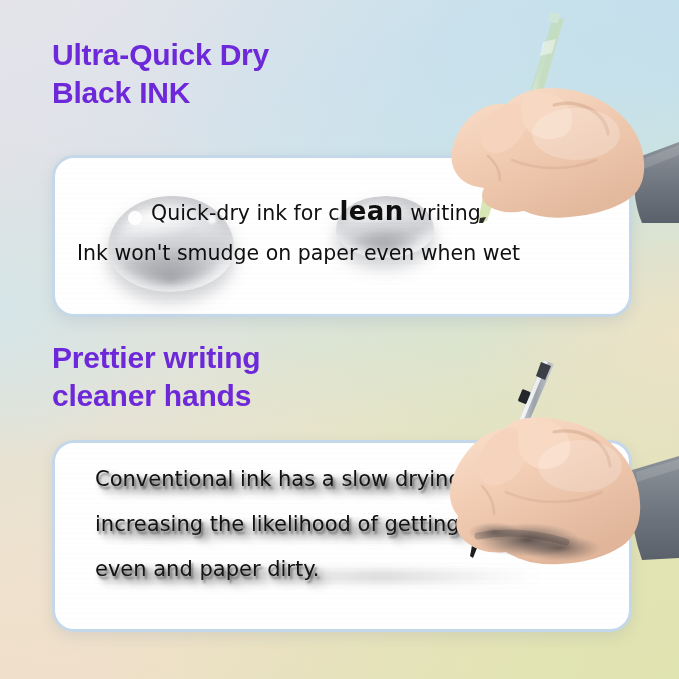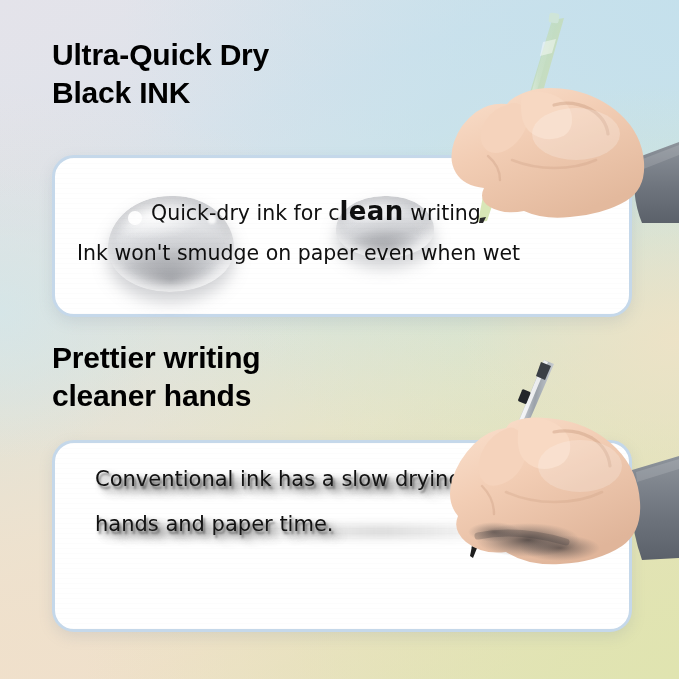--- a/index.html
+++ b/index.html
@@ -69,21 +69,21 @@
   .bg-ml {
     background: radial-gradient(ellipse 34% 30% at 0% 46%,
         rgba(212,230,233,0.85) 0%,
         rgba(212,230,233,0) 72%);
   }
 
   
   .heading {
     position: absolute;
     left: 52px;
-    color: #000000;
+    color: #6d28d9;
     font-weight: bold;
     font-size: 30px;
     line-height: 1.28;
     letter-spacing: -0.2px;
     white-space: pre-line;
     z-index: 6;
   }
   #heading-1 { top: 36px; }
   #heading-2 { top: 339px; }
 
@@ -263,21 +263,22 @@
   <div class="droplet" id="droplet-large"></div>
   <div class="droplet" id="droplet-small"></div>
 
   <div class="heading" id="heading-2">Prettier writing
 cleaner hands</div>
 
   <div class="card" id="card-2">
     <div class="card-paper"></div>
     <div class="hand-block" id="hand-2">
       <div class="hand-line">Conventional ink has a slow drying time,</div>
-      <div class="hand-line">hands and paper time.</div>
+      <div class="hand-line">increasing the likelihood of getting</div>
+      <div class="hand-line">even and paper dirty.</div>
     </div>
   </div>
 
   <svg class="hand-art" id="hand-art-top" viewBox="0 0 275 215">
     <defs>
       <linearGradient id="penTop" x1="0" y1="0" x2="1" y2="1">
         <stop offset="0%" stop-color="#d6ece0"></stop>
         <stop offset="30%" stop-color="#bcdcc8"></stop>
         <stop offset="62%" stop-color="#c9ddbe"></stop>
         <stop offset="100%" stop-color="#d7e2ae"></stop>

